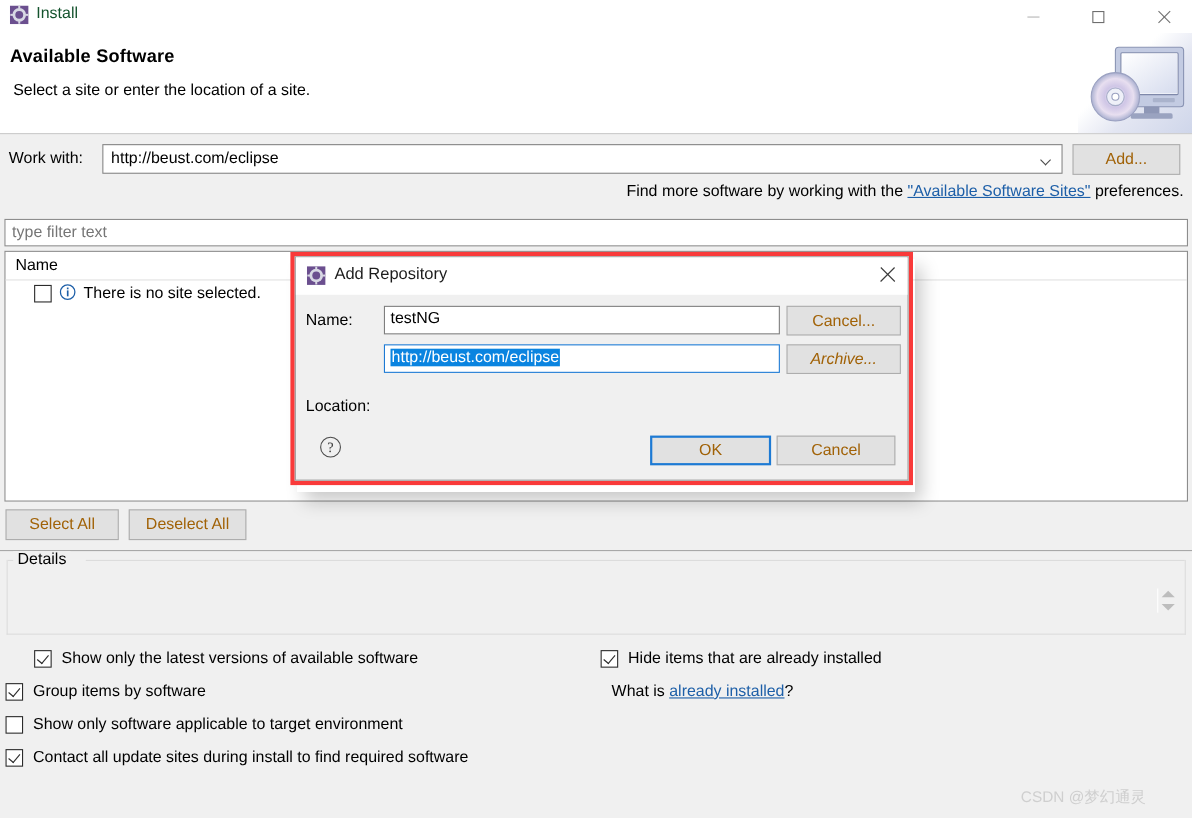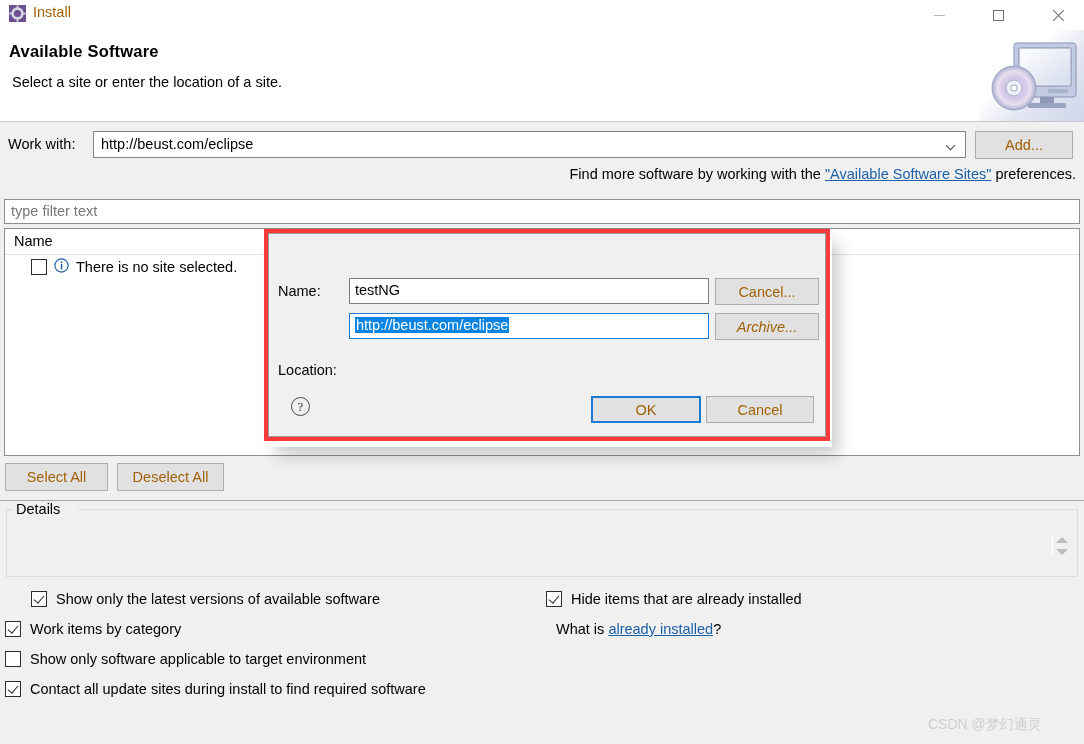--- a/index.html
+++ b/index.html
@@ -19,21 +19,21 @@
   
   .titlebar {
     position: absolute; left: 0; top: 0; width: 1084px; height: 30px;
     background: #ffffff;
   }
   .titlebar-icon {
     position: absolute; left: 9px; top: 5px; width: 17px; height: 17px;
   }
   .titlebar-title {
     position: absolute; left: 33px; top: 4px;
-    font-size: 14.5px; color: #a16207;
+    font-size: 14.5px; color: #14532d;
     white-space: nowrap;
   }
   .win-btn {
     position: absolute; top: 0; width: 46px; height: 30px;
     display: flex; align-items: center; justify-content: center;
   }
   .win-btn.min { left: 916px; }
   .win-btn.max { left: 975px; }
   .win-btn.close { left: 1035px; }
   .glyph-min { width: 11px; height: 1px; background: #b6b6b6; display:block; }
@@ -376,21 +376,21 @@
   </div>
 </div>
 <div class="details-legend">Details</div>
 
 <div class="opt opt-1">
   <span class="cb checked"></span>
   <span>Show only the latest versions of available software</span>
 </div>
 <div class="opt opt-2">
   <span class="cb checked"></span>
-  <span>Work items by category</span>
+  <span>Group items by software</span>
 </div>
 <div class="opt opt-3">
   <span class="cb"></span>
   <span>Show only software applicable to target environment</span>
 </div>
 <div class="opt opt-4">
   <span class="cb checked"></span>
   <span>Contact all update sites during install to find required software</span>
 </div>
 <div class="opt opt-5">
@@ -400,20 +400,37 @@
 <div class="whatis">
   <span>What is </span><a class="link" href="#">already installed</a><span>?</span>
 </div>
 
 <div class="watermark">CSDN @梦幻通灵</div>
 
 <div class="modal-shadow"></div>
 <div class="modal-redbox"></div>
 
 <div class="modal">
+  <div class="modal-titlebar">
+    <span class="modal-icon">
+      <svg width="17" height="17" viewBox="0 0 17 17">
+        <rect x="0" y="0" width="17" height="17" fill="#6b4f8f"></rect>
+        <circle cx="8.5" cy="8.5" r="6.2" fill="#d8d8e4"></circle>
+        <circle cx="8.5" cy="8.5" r="3.6" fill="#6b4f8f"></circle>
+        <g fill="#d8d8e4">
+          <rect x="7.6" y="0.4" width="1.8" height="2.4"></rect>
+          <rect x="7.6" y="14.2" width="1.8" height="2.4"></rect>
+          <rect x="0.4" y="7.6" width="2.4" height="1.8"></rect>
+          <rect x="14.2" y="7.6" width="2.4" height="1.8"></rect>
+        </g>
+      </svg>
+    </span>
+    <span class="modal-title">Add Repository</span>
+    <span class="modal-close"></span>
+  </div>
 
   <div class="frm-label lbl-name">Name:</div>
   <div class="frm-input in-name">
     <span class="in-value">testNG</span>
   </div>
   <div class="btn btn-local">Cancel...</div>
 
   <div class="frm-label lbl-location">Location:</div>
   <div class="frm-input in-location">
     <span class="in-value selected">http://beust.com/eclipse</span>

